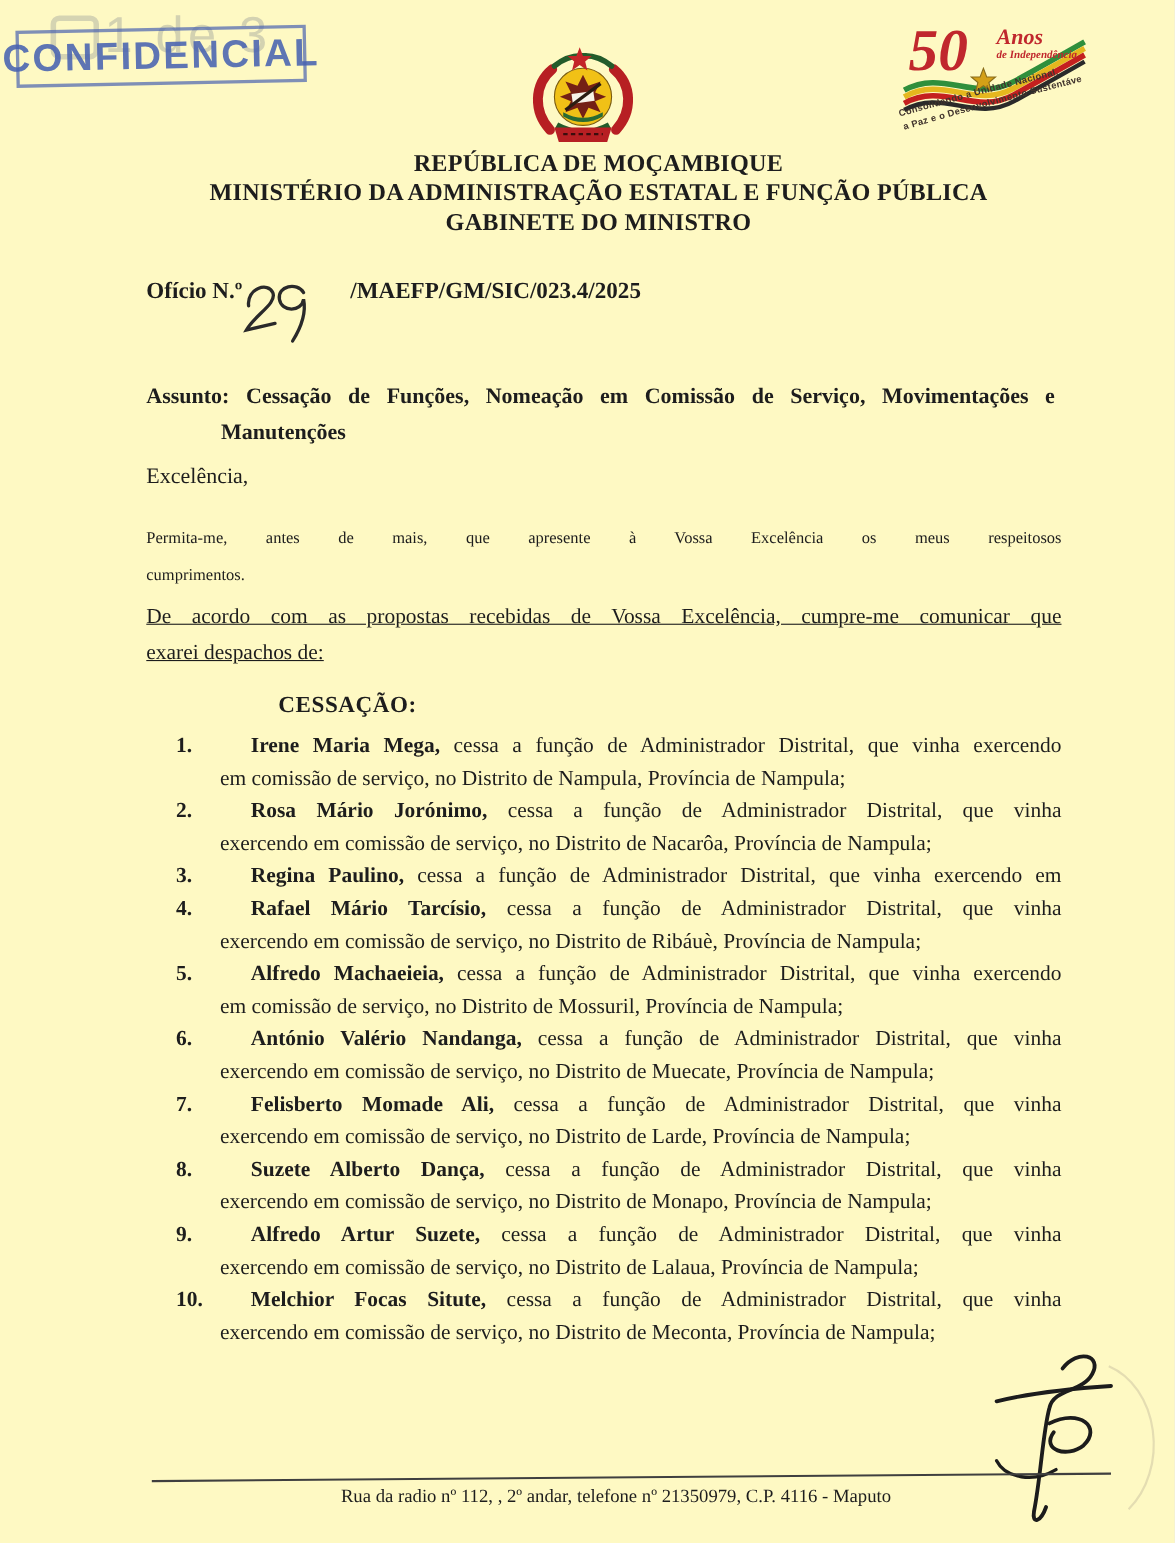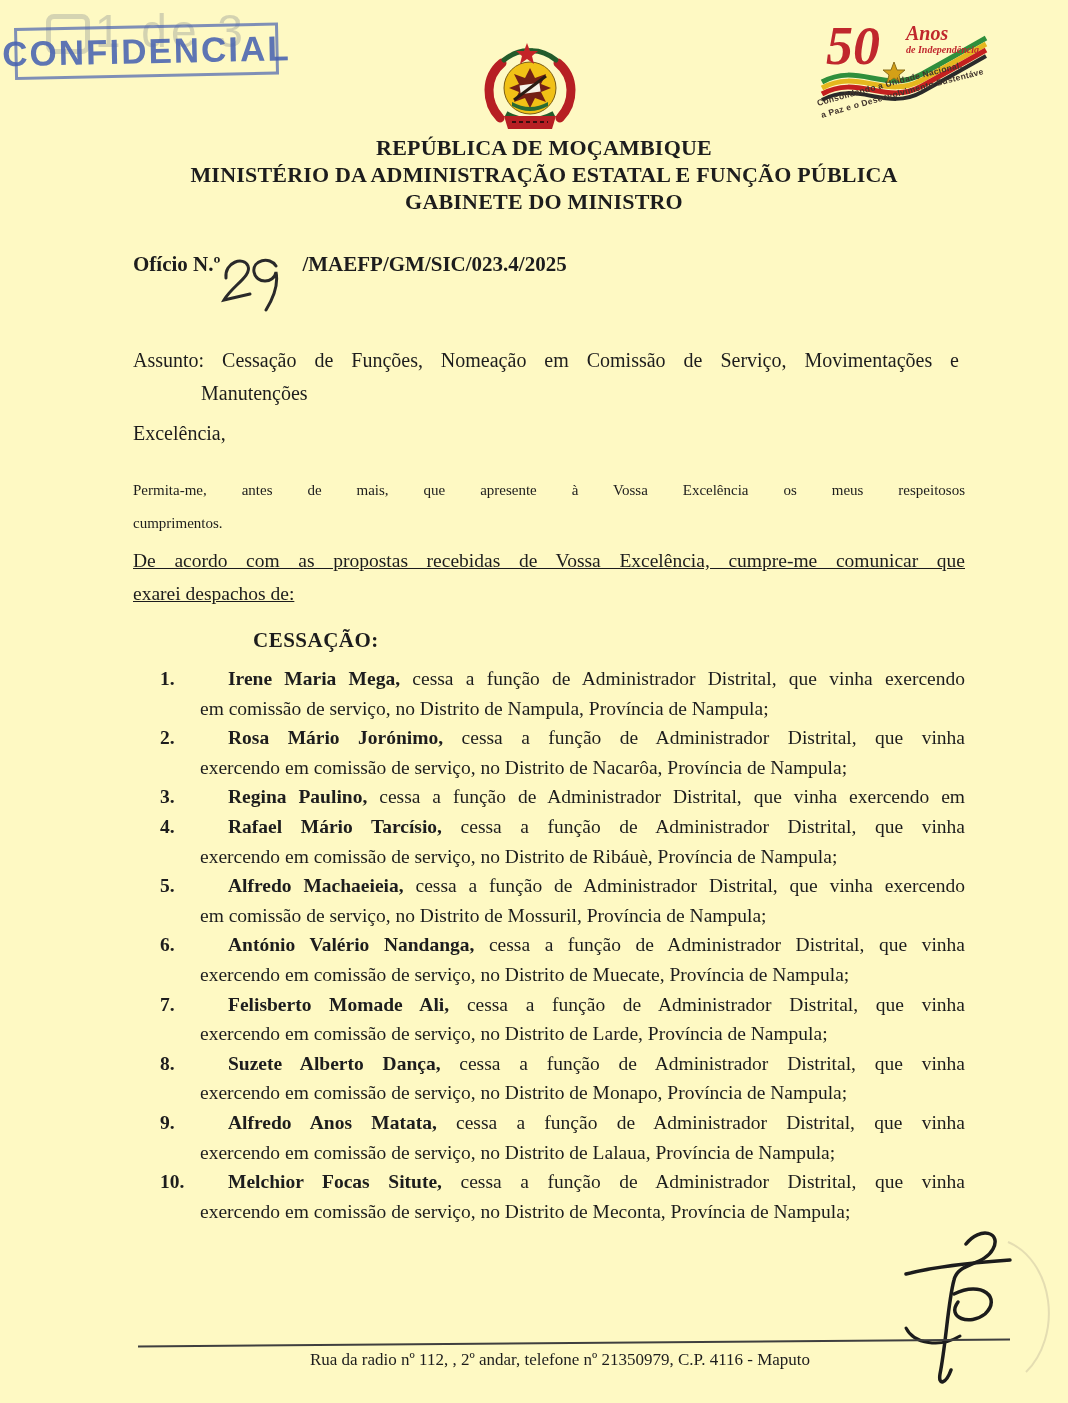--- a/index.html
+++ b/index.html
@@ -26,24 +26,24 @@
   
   .coat{position:absolute;left:462px;top:40px;}
   .logo50{position:absolute;left:810px;top:10px;}
   
   .header{position:absolute;left:20px;top:134px;width:1048px;text-align:center;
     font-weight:bold;font-size:22px;line-height:27px;letter-spacing:0.2px;}
   
   .oficio{position:absolute;left:133px;top:252px;display:flex;align-items:flex-start;
     font-weight:bold;font-size:21px;}
   .oficio .label{padding-bottom:8px;}
-  .oficio .code{padding-bottom:8px;margin-left:10px;}
+  .oficio .code{padding-bottom:8px;margin-left:26px;}
   .hand29{margin-left:-6px;margin-right:0;}
   
-  .subject{position:absolute;left:133px;top:344px;width:826px;font-weight:normal;
+  .subject{position:absolute;left:133px;top:344px;width:826px;font-weight:bold;
     font-size:20px;line-height:33px;}
   .subject .l2{margin-left:68px;}
   
   .salutation{position:absolute;left:133px;top:422px;font-size:20px;}
   .para1{position:absolute;left:133px;top:474px;width:832px;font-size:15px;line-height:33px;}
   .para2{position:absolute;left:133px;top:544px;width:832px;font-size:19.5px;line-height:33px;text-decoration:underline;}
   .jline{text-align:justify;text-align-last:justify;}
   .lline{text-align:left;}
   .section-heading{position:absolute;left:237px;top:628px;font-weight:bold;font-size:21px;letter-spacing:0.5px;margin-left:16px;}
   
@@ -201,21 +201,21 @@
       <div class="num">8.</div>
       <div class="txt">
         <div class="jline"><span class="name">Suzete Alberto Dança,</span><span> cessa a função de Administrador Distrital, que vinha</span></div>
         <div class="lline">exercendo em comissão de serviço, no Distrito de Monapo, Província de Nampula;</div>
       </div>
     </div>
 
     <div class="item">
       <div class="num">9.</div>
       <div class="txt">
-        <div class="jline"><span class="name">Alfredo Anos Matata,</span><span> cessa a função de Administrador Distrital, que vinha</span></div>
+        <div class="jline"><span class="name">Alfredo Artur Suzete,</span><span> cessa a função de Administrador Distrital, que vinha</span></div>
         <div class="lline">exercendo em comissão de serviço, no Distrito de Lalaua, Província de Nampula;</div>
       </div>
     </div>
 
     <div class="item">
       <div class="num">10.</div>
       <div class="txt">
         <div class="jline"><span class="name">Melchior Focas Situte,</span><span> cessa a função de Administrador Distrital, que vinha</span></div>
         <div class="lline">exercendo em comissão de serviço, no Distrito de Meconta, Província de Nampula;</div>
       </div>

